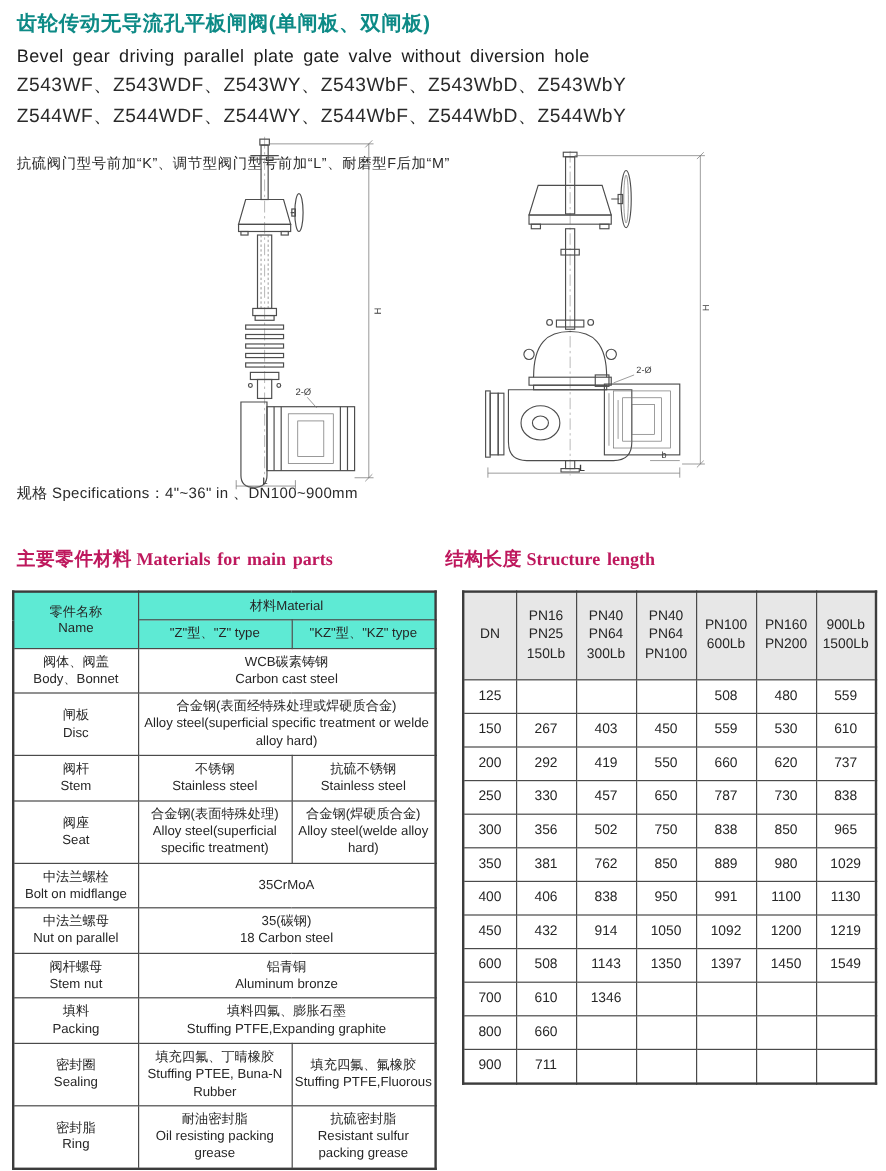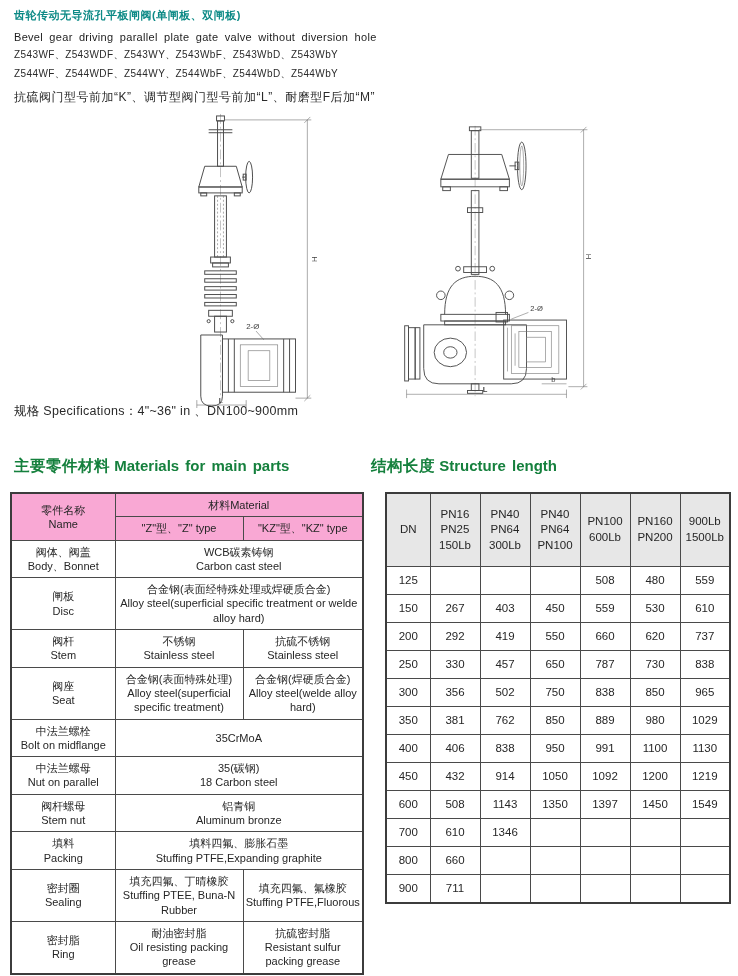--- a/index.html
+++ b/index.html
@@ -2,44 +2,44 @@
 <html><head>
 <meta charset="utf-8">
 <style>
   html,body{margin:0;padding:0;}
   body{
     width:738px;height:976px;background:#ffffff;position:relative;
     font-family:"Liberation Sans","DejaVu Sans",sans-serif;color:#262626;
     overflow:hidden;
   }
   .header{position:absolute;left:14px;top:8px;width:700px;}
-  .title-zh{color:#0d8a86;font-size:11px;font-weight:bold;letter-spacing:.5px;}
-  .title-en{font-size:11px;margin-top:8px;letter-spacing:.3px;word-spacing:3px;color:#1d1d1d;}
-  .models{font-size:10px;margin-top:5px;letter-spacing:.4px;color:#2a2a2a;}
-  .note{font-size:12px;margin-top:8px;letter-spacing:.5px;color:#2a2a2a;}
+  .title-zh{color:#0d8a86;font-size:17px;font-weight:bold;letter-spacing:.5px;}
+  .title-en{font-size:15px;margin-top:8px;letter-spacing:.3px;word-spacing:3px;color:#1d1d1d;}
+  .models{font-size:16px;margin-top:5px;letter-spacing:.4px;color:#2a2a2a;}
+  .note{font-size:12px;margin-top:20px;letter-spacing:.5px;color:#2a2a2a;}
 
   .drawing{position:absolute;}
   .drawing svg{display:block;}
   .dwg-stroke{stroke:#4d4d4d;fill:none;stroke-width:1;}
   .dwg-thin{stroke:#707070;fill:none;stroke-width:.6;}
   .dwg-center{stroke:#9a9a9a;fill:none;stroke-width:.6;stroke-dasharray:10 3 2 3;}
   .dwg-text{fill:#3c3c3c;font-size:8px;font-family:"Liberation Sans",sans-serif;}
 
   .specs{position:absolute;left:14px;top:401px;font-size:12.5px;line-height:1.75;color:#2a2a2a;letter-spacing:.3px;}
 
-  .section-heading{position:absolute;top:456px;font-size:15px;color:#15803d;}
+  .section-heading{position:absolute;top:456px;font-size:15px;color:#be185d;font-family:Liberation Serif, serif;}
   .section-heading .zh{font-weight:bold;font-size:15.5px;letter-spacing:.5px;}
   .section-heading .en{font-weight:bold;word-spacing:2px;}
   #materials-heading{left:14px;}
   #structure-heading{left:371px;}
 
   table{border-collapse:collapse;table-layout:fixed;}
   #materials-table{position:absolute;left:10px;top:492px;width:352px;font-size:11px;border:2px solid #3c3c3c;}
   #materials-table th,#materials-table td{border:1px solid #4a4a4a;text-align:center;vertical-align:middle;padding:4px 2px;line-height:1.3;}
-  #materials-table thead th{background:#f9a8d4;font-weight:normal;}
+  #materials-table thead th{background:#5eead4;font-weight:normal;}
   #materials-table thead tr:first-child th{border-bottom-width:1px;}
 
   #structure-table{position:absolute;left:385px;top:492px;width:346px;font-size:11.5px;border:2px solid #3c3c3c;}
   #structure-table th,#structure-table td{border:1px solid #4a4a4a;text-align:center;vertical-align:middle;line-height:1.35;}
   #structure-table thead th{background:#e7e7e7;font-weight:normal;height:68px;padding:2px 1px;}
   #structure-table tbody td{height:27px;padding:0 2px;}
 </style>
 </head>
 <body>
 

